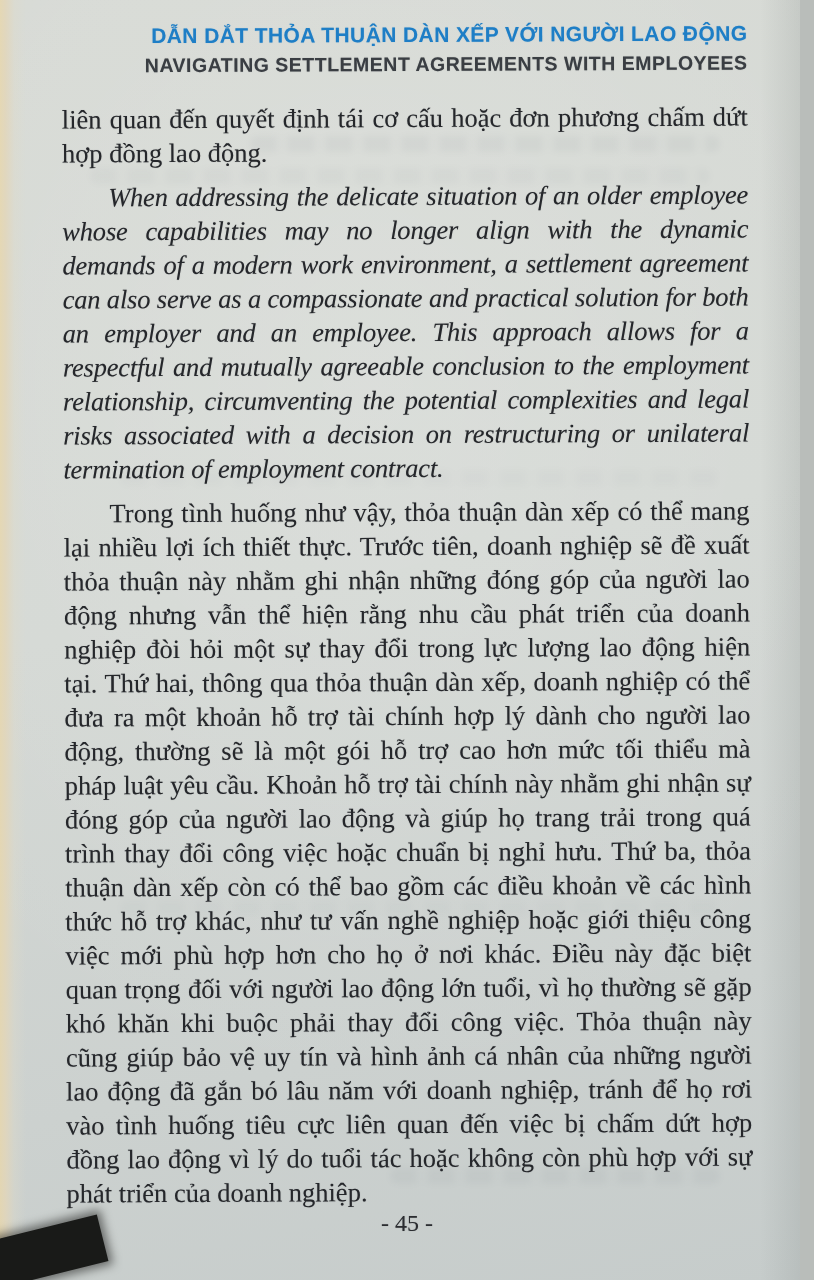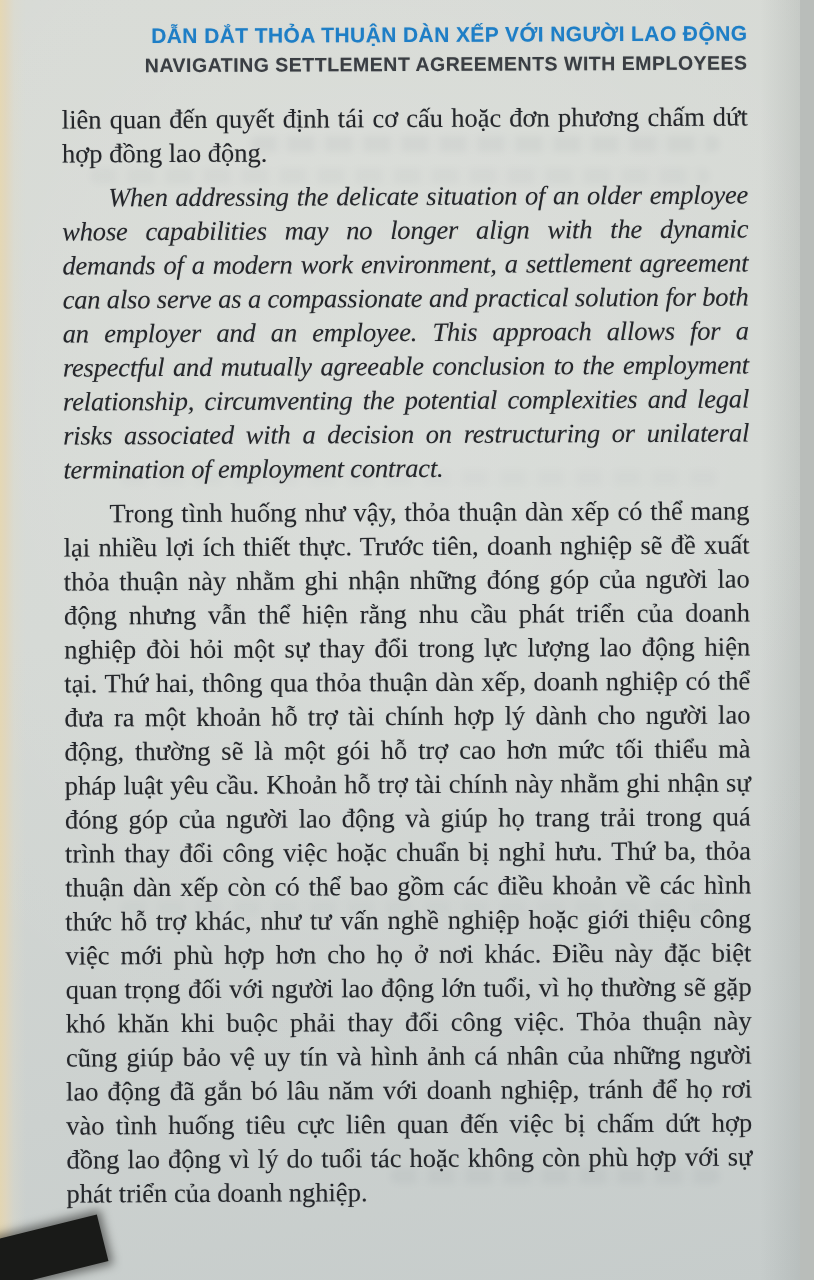--- a/index.html
+++ b/index.html
@@ -145,15 +145,16 @@
     </div>
 
     <div class="body-text" id="body-text">
 
     <p class="">liên quan đến quyết định tái cơ cấu hoặc đơn phương chấm dứt hợp đồng lao động.</p>
         <p class="italic indent">When addressing the delicate situation of an older employee whose capabilities may no longer align with the dynamic demands of a modern work environment, a settlement agreement can also serve as a compassionate and practical solution for both an employer and an employee. This approach allows for a respectful and mutually agreeable conclusion to the employment relationship, circumventing the potential complexities and legal risks associated with a decision on restructuring or unilateral termination of employment contract.</p>
         <p class="indent">Trong tình huống như vậy, thỏa thuận dàn xếp có thể mang lại nhiều lợi ích thiết thực. Trước tiên, doanh nghiệp sẽ đề xuất thỏa thuận này nhằm ghi nhận những đóng góp của người lao động nhưng vẫn thể hiện rằng nhu cầu phát triển của doanh nghiệp đòi hỏi một sự thay đổi trong lực lượng lao động hiện tại. Thứ hai, thông qua thỏa thuận dàn xếp, doanh nghiệp có thể đưa ra một khoản hỗ trợ tài chính hợp lý dành cho người lao động, thường sẽ là một gói hỗ trợ cao hơn mức tối thiểu mà pháp luật yêu cầu. Khoản hỗ trợ tài chính này nhằm ghi nhận sự đóng góp của người lao động và giúp họ trang trải trong quá trình thay đổi công việc hoặc chuẩn bị nghỉ hưu. Thứ ba, thỏa thuận dàn xếp còn có thể bao gồm các điều khoản về các hình thức hỗ trợ khác, như tư vấn nghề nghiệp hoặc giới thiệu công việc mới phù hợp hơn cho họ ở nơi khác. Điều này đặc biệt quan trọng đối với người lao động lớn tuổi, vì họ thường sẽ gặp khó khăn khi buộc phải thay đổi công việc. Thỏa thuận này cũng giúp bảo vệ uy tín và hình ảnh cá nhân của những người lao động đã gắn bó lâu năm với doanh nghiệp, tránh để họ rơi vào tình huống tiêu cực liên quan đến việc bị chấm dứt hợp đồng lao động vì lý do tuổi tác hoặc không còn phù hợp với sự phát triển của doanh nghiệp.</p>
       </div>
   </div>
 
+  <div class="page-number">- 45 -</div>
 
   <div class="corner-shadow"></div>
 </div>
 
 </body></html>

